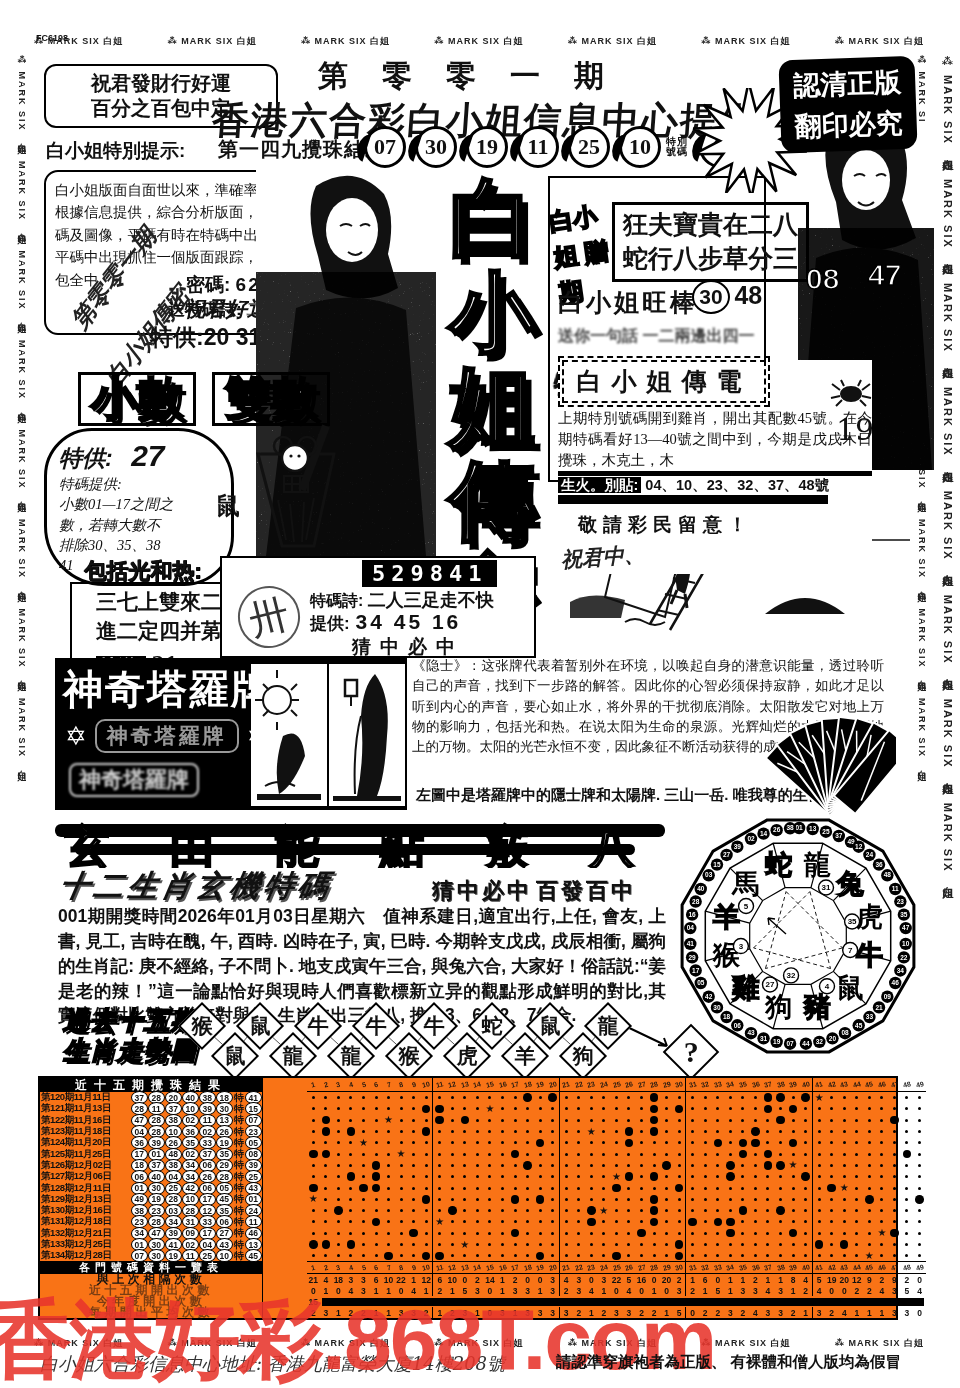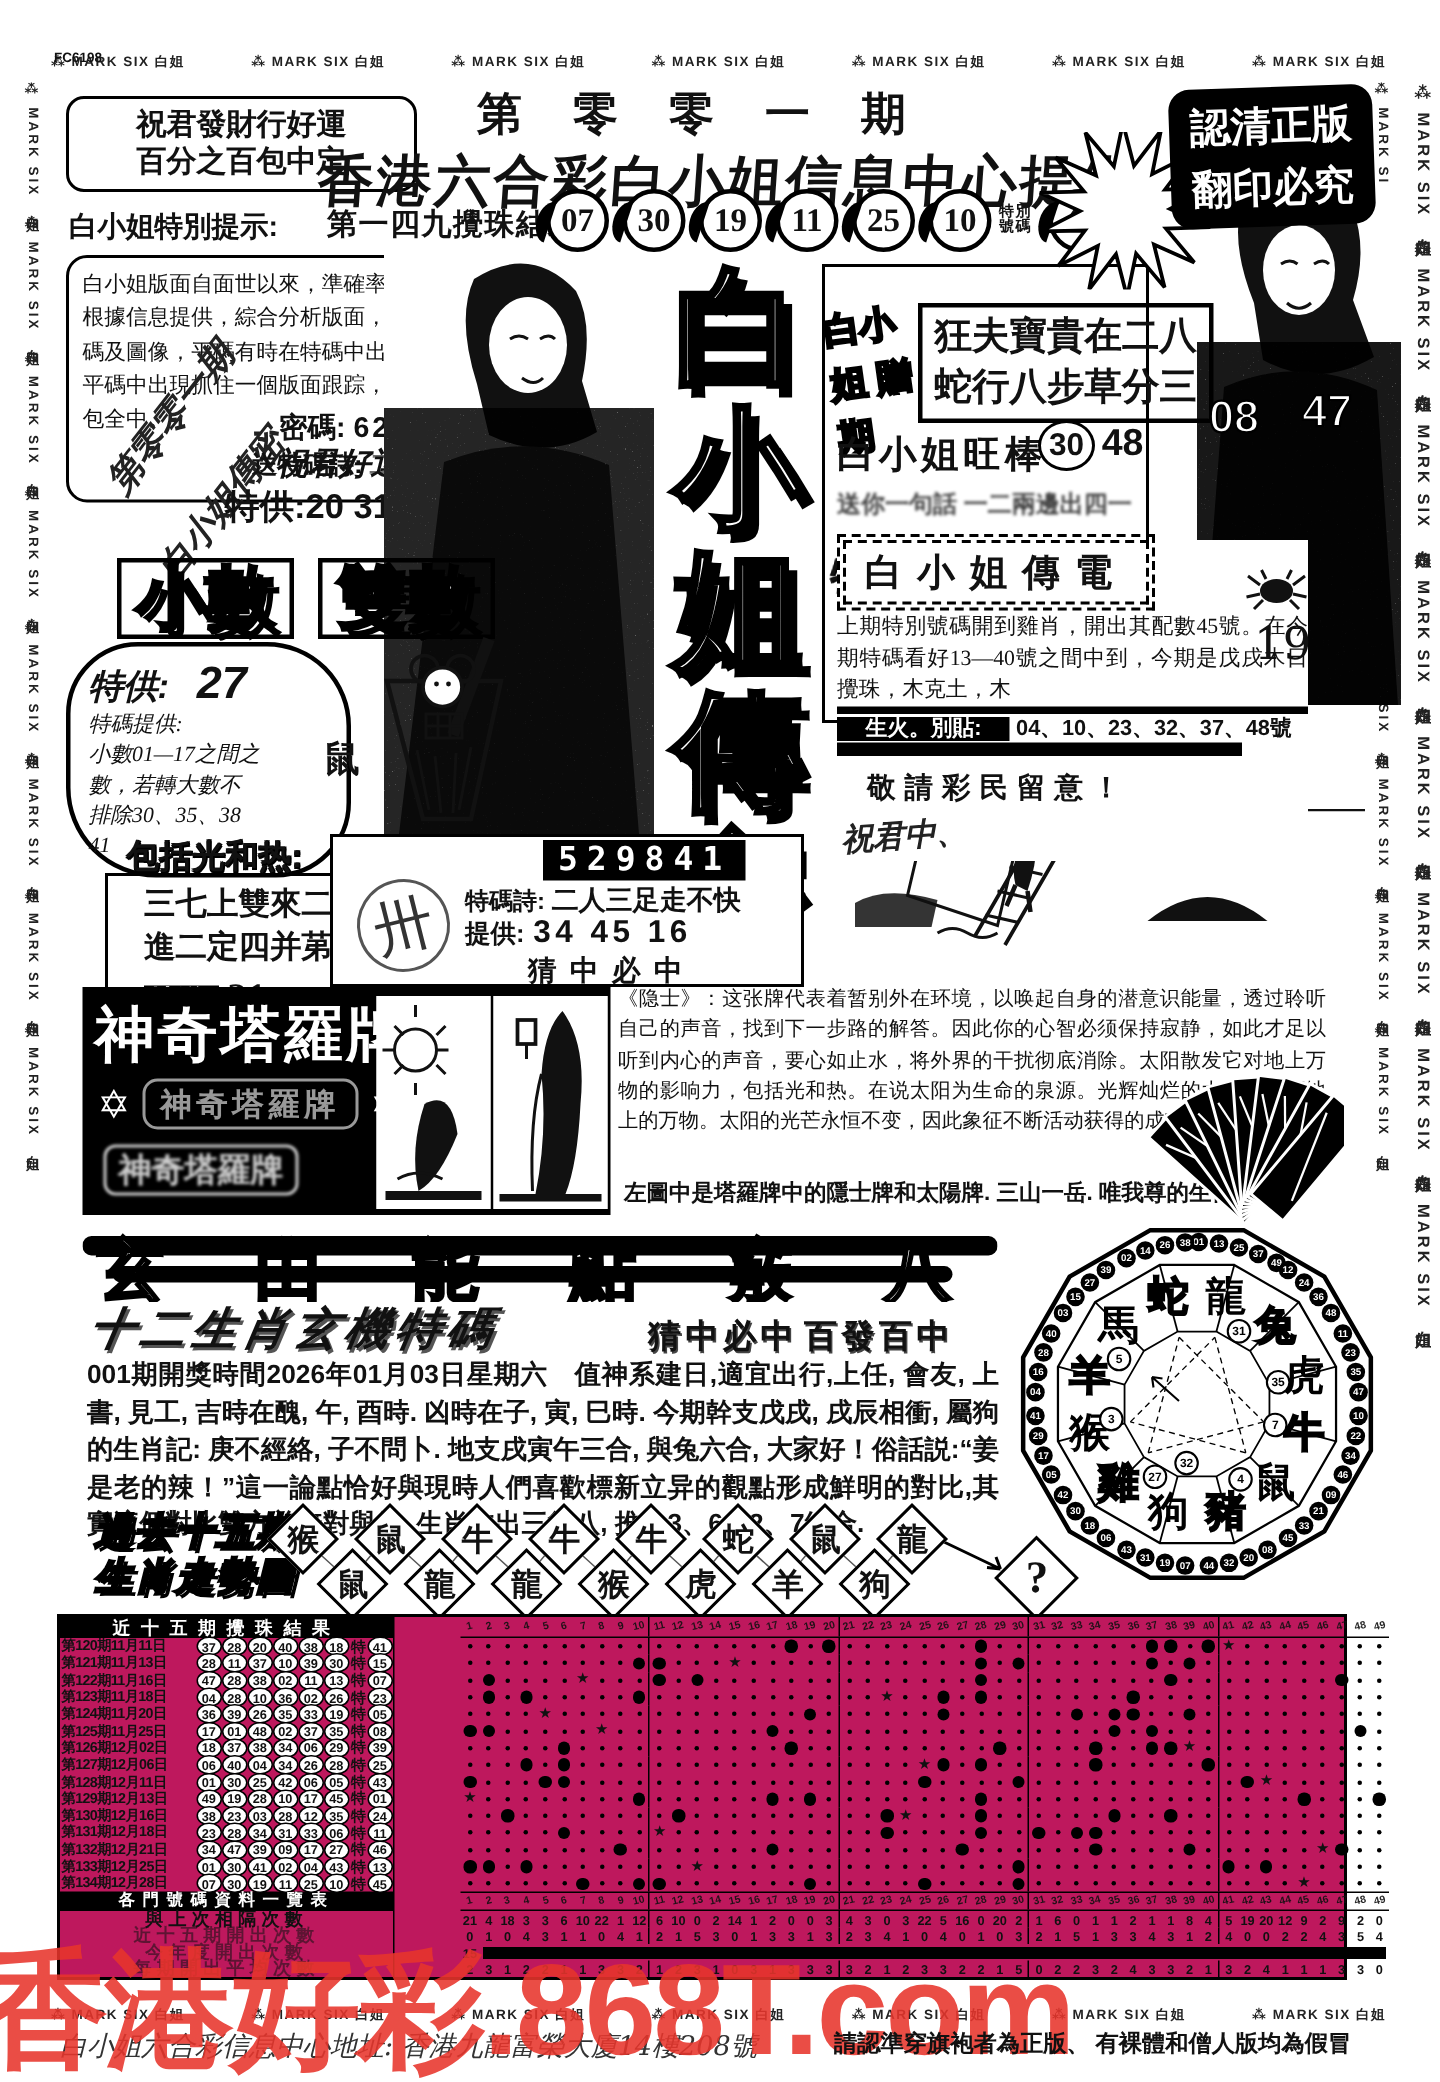--- a/index.html
+++ b/index.html
@@ -33,21 +33,21 @@
   .slant{transform:rotate(-52deg);transform-origin:left top;font-family:"DejaVu Serif",serif;font-style:italic;font-weight:bold;font-size:24px;color:#222;white-space:nowrap;}
   
   .vchar{font-size:86px;font-weight:bold;font-family:"Liberation Serif",serif;color:#fff;-webkit-text-stroke:3px #000;text-shadow:7px 7px 0 #000;line-height:1;}
   
   .rbox{border:2.5px solid #000;}
   .poembox{border:3px solid #000;font-size:25px;font-weight:bold;line-height:1.35;padding:3px 8px;white-space:nowrap;}
   .circnum{display:inline-flex;width:34px;height:30px;border:2px solid #000;border-radius:50%;align-items:center;justify-content:center;font-size:21px;font-weight:bold;}
   
   .dashtitle{border:2px dashed #000;outline:2px dashed #000;outline-offset:2px;text-align:center;font-size:25px;font-weight:bold;letter-spacing:10px;padding:3px 0;}
   .hl{border-top:5px solid #000;font-weight:bold;font-size:14.5px;white-space:nowrap;}
-  .hl .lead{background:#000;color:#fff;padding:0 19px;}
+  .hl .lead{background:#000;color:#fff;padding:0 3px;}
   .blackbar{background:#000;height:9px;}
   
   .numhead{border:3px solid #000;font-size:46px;font-weight:bold;font-family:"Liberation Serif",serif;color:#fff;
            -webkit-text-stroke:2.5px #000;text-shadow:5px 5px 0 #000;padding:0 10px;line-height:1.05;}
   .cloud{border:3px solid #000;border-radius:48px 56px 50px 60px;padding:8px 12px;background:#fff;}
   .poem2{border:2.5px solid #000;padding:4px 24px;font-size:21px;font-weight:bold;font-family:"Liberation Serif",serif;line-height:1.4;white-space:nowrap;}
   .tesong{background:#000;color:#fff;font-weight:bold;font-size:19px;padding:0 3px;}
   .seal{width:58px;height:58px;border:2.5px solid #555;border-radius:50%;display:flex;align-items:center;justify-content:center;
         font-size:40px;font-family:"DejaVu Serif",serif;transform:rotate(-14deg);color:#333;}
   .codebadge{background:#000;color:#fff;font-weight:bold;font-size:22px;letter-spacing:6px;padding:1px 10px;font-family:"DejaVu Sans Mono",monospace;}
@@ -65,21 +65,21 @@
   .bannerbar{position:absolute;background:#000;border-radius:6px;}
   .bannerchar{position:absolute;font-size:44px;font-weight:bold;color:#fff;-webkit-text-stroke:2px #000;}
   .sectitle{font-size:30px;font-weight:bold;font-style:italic;transform:skewX(-10deg);letter-spacing:4px;text-shadow:2px 2px 0 #555;}
   .slog{font-size:22px;font-weight:bold;letter-spacing:3px;text-shadow:1px 1px 0 #444;}
   .zbody{font-size:17.5px;line-height:1.42;font-weight:600;text-align:justify;}
   
   .trendlabel{font-size:25px;font-weight:bold;font-style:italic;color:#fff;-webkit-text-stroke:2px #000;text-shadow:3px 3px 0 #000;letter-spacing:2px;white-space:nowrap;}
   .diamond{position:absolute;width:30px;height:30px;border:2px solid #000;transform:rotate(45deg);background:#fff;display:flex;align-items:center;justify-content:center;}
   .diamond>span{transform:rotate(-45deg);font-size:21px;font-weight:bold;font-family:"Liberation Serif",serif;}
   
-  .btwrap{display:flex;border:2px solid #000;background:#be185d;gap:44px;}
+  .btwrap{display:flex;border:2px solid #000;background:#f97316;gap:44px;}
   .ltable{width:232px;border-right:1.5px solid #000;}
   .lthead{background:#000;color:#fff;font-size:12px;font-weight:bold;letter-spacing:7px;text-align:center;height:14px;line-height:14px;}
   .trow{display:flex;align-items:center;height:11.3px;padding-left:1px;}
   .period{width:90px;font-size:9.5px;font-weight:bold;letter-spacing:-.4px;white-space:nowrap;}
   .ov{min-width:14.5px;height:11px;border:1px solid #000;border-radius:50%;display:inline-flex;align-items:center;justify-content:center;
       font-size:8.5px;font-weight:bold;margin-right:.5px;background:#fff;}
   .te{font-size:10px;font-weight:bold;margin:0 1px;}
   .matrix{flex:1;position:relative;}
   .mrow{display:flex;height:11.3px;}
   .mhrow{display:flex;height:13px;align-items:center;border-bottom:1px solid #000;}

